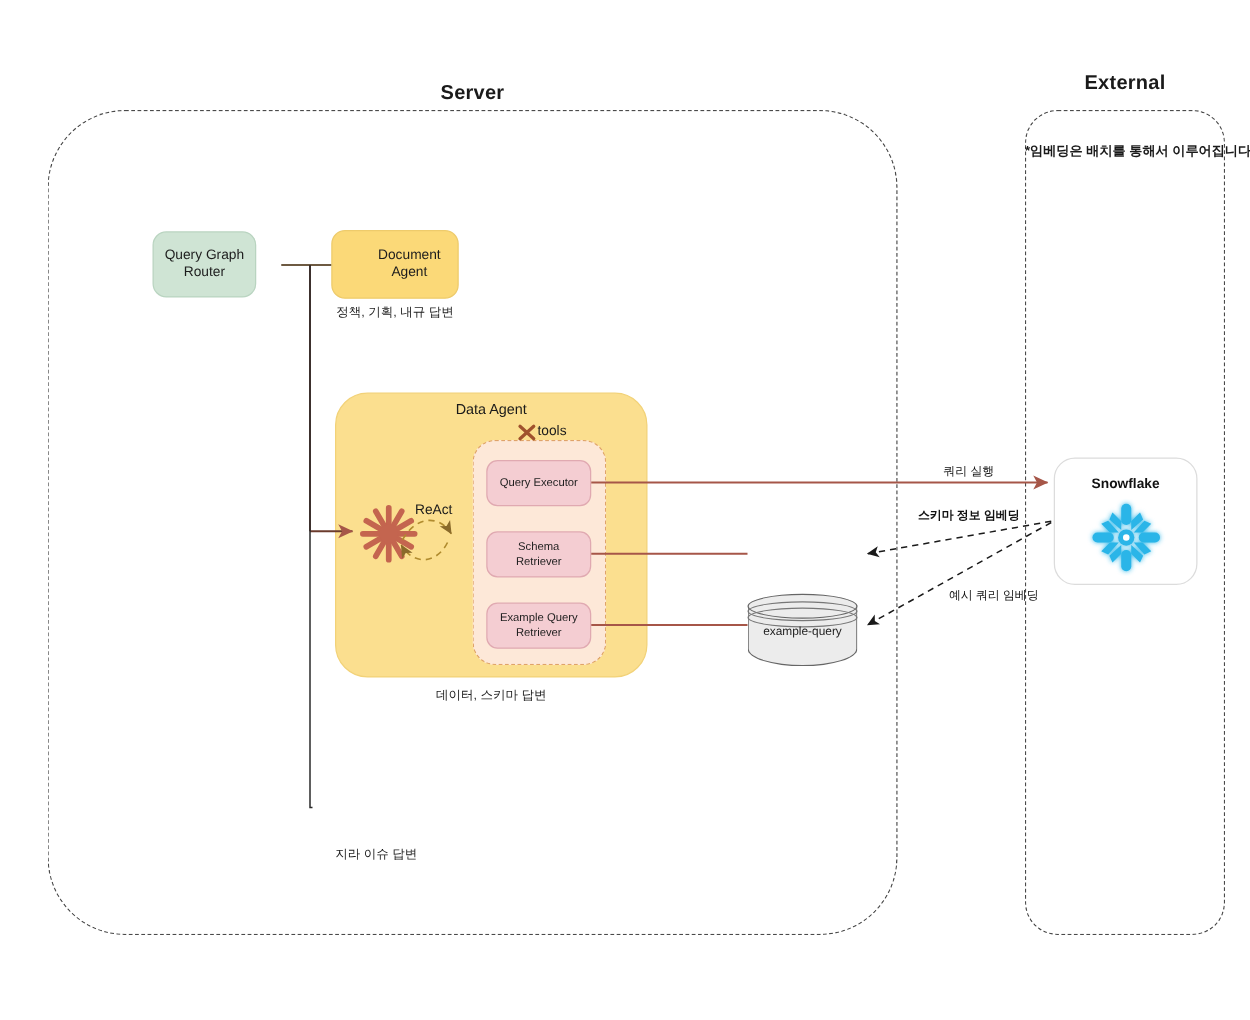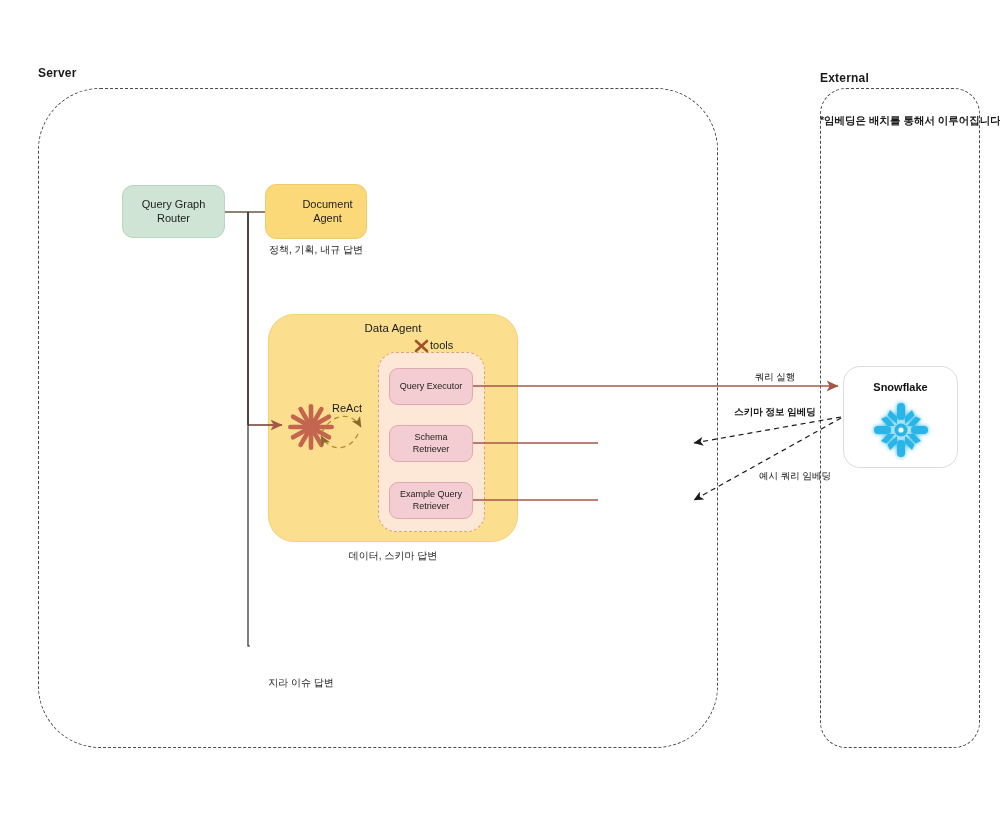--- a/index.html
+++ b/index.html
@@ -10,22 +10,22 @@
     position:relative;overflow:hidden;
     -webkit-font-smoothing:antialiased;
   }
   .canvas{position:absolute;inset:0;}
 
   
   .abs{position:absolute;box-sizing:border-box;}
 
   
   .zone-title{
-    position:absolute;font-size:12px;font-weight:bold;color:#1a1a1a;
-    text-align:left;letter-spacing:.2px;white-space:nowrap;
+    position:absolute;font-size:16px;font-weight:bold;color:#1a1a1a;
+    text-align:center;letter-spacing:.2px;white-space:nowrap;
   }
 
   
   .zone{
     position:absolute;border:1.6px dashed #4a4a4a;background:transparent;
     box-sizing:border-box;
   }
   .zone.server{border-radius:62px;}
   .zone.external{border-radius:26px;}
 
@@ -110,29 +110,29 @@
   .tools-word{
     position:absolute;font-size:11px;color:#1a1a1a;white-space:nowrap;text-align:right;
   }
 </style>
 </head>
 <body>
 
 <div class="canvas">
 
   <div class="zone-title" style="left:38px;width:680px;top:66px;">Server</div>
-  <div class="zone-title" style="left:820px;width:160px;top:71px;">External</div>
+  <div class="zone-title" style="left:820px;width:160px;top:58px;">External</div>
 
   <div class="zone server" style="left:38px;top:88px;width:680px;height:660px;"></div>
   <div class="zone external" style="left:820px;top:88px;width:160px;height:660px;"></div>
 
   <div class="zone-note" style="left:820px;width:160px;top:114px;">*임베딩은 배치를 통해서 이루어집니다.</div>
 
 
-  <div class="node node-green" style="left:122px;top:185px;width:103px;height:53px;">
+  <div class="node node-green" style="left:122px;top:185px;width:83px;height:53px;">
     <span>Query Graph Router</span>
   </div>
 
   <div class="node node-amber" style="left:265px;top:184px;width:102px;height:55px;padding-left:29px;">
     <span>Document Agent</span>
   </div>
   <div class="caption" style="left:265px;width:102px;top:243px;">정책, 기획, 내규 답변</div>
 
   <div class="caption" style="left:250px;width:102px;top:676px;">지라 이슈 답변</div>
 
@@ -201,20 +201,27 @@
           </g>
         <g transform="rotate(330)">
             <rect x="-2.3" y="-23" width="4.6" height="22" rx="2.3"></rect>
           </g>
         <circle cx="0" cy="0" r="7.5"></circle>
       </g>
     </g>
   </svg>
 
 
+  <div class="cyl" style="left:598px;top:475px;width:88px;height:58px;">
+    <div class="body"></div>
+    <div class="cap"></div>
+    <div class="ring r1"></div>
+    <div class="ring r2"></div>
+    <div class="label">example-query</div>
+  </div>
 
   <div class="sf-card" style="left:843px;top:366px;width:113px;height:100px;">
     <div class="sf-title">Snowflake</div>
     <svg class="sf-logo" width="64" height="62" viewBox="0 0 64 62">
       <defs>
         <filter id="glow" x="-60%" y="-60%" width="220%" height="220%">
           <feGaussianBlur stdDeviation="2.2" result="b"></feGaussianBlur>
           <feMerge>
               <feMergeNode in="b"></feMergeNode>
               <feMergeNode in="SourceGraphic"></feMergeNode>

